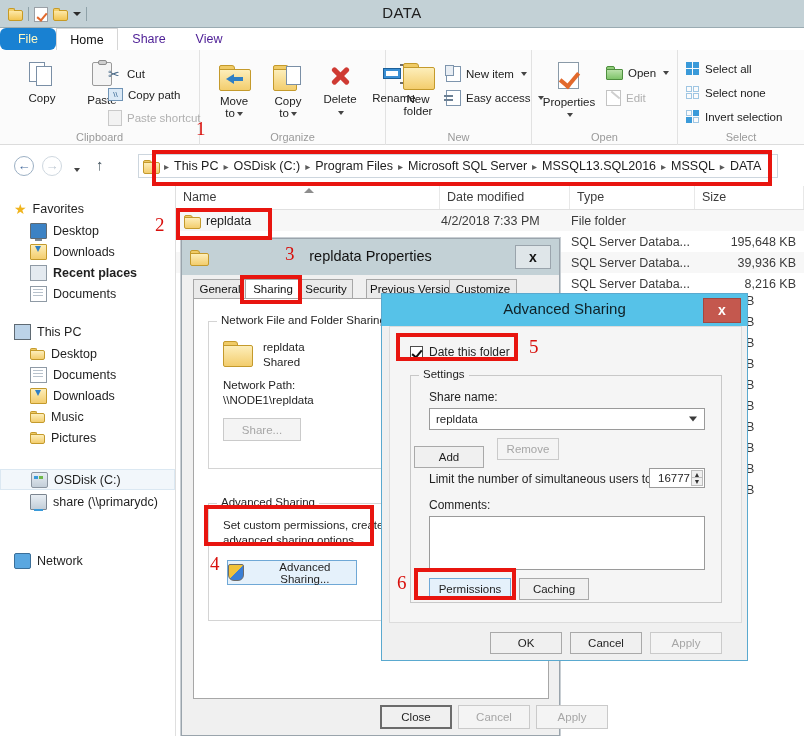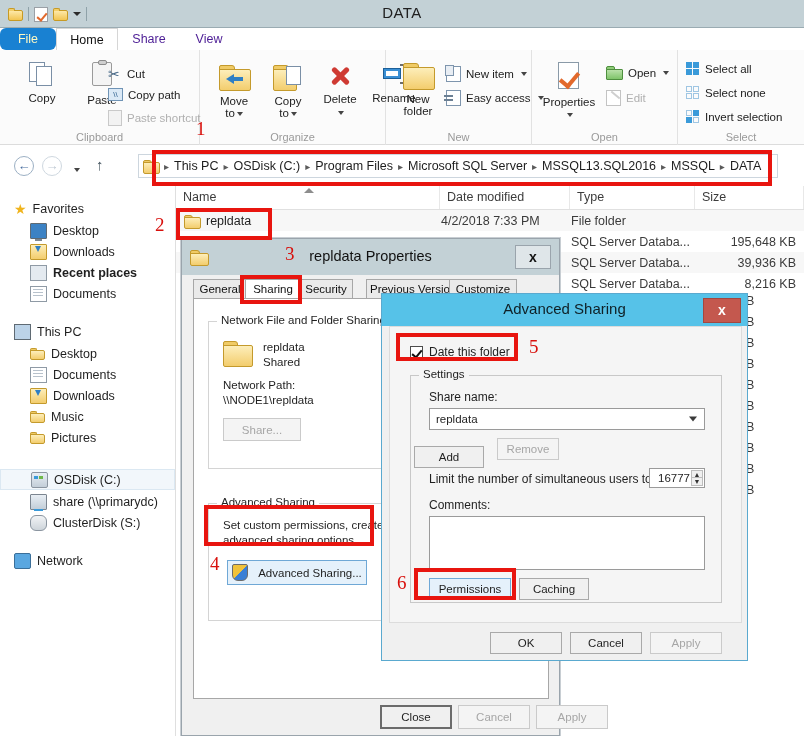--- a/index.html
+++ b/index.html
@@ -508,24 +508,20 @@
       <span>Pictures</span>
     </div>
     <div class="navrow ind sel" style="top:283px;">
       <span class="mini drive-m"></span>
       <span>OSDisk (C:)</span>
     </div>
     <div class="navrow ind" style="top:305px;">
       <span class="mini share-m"></span>
       <span>share (\\primarydc)</span>
     </div>
-    <div class="navrow ind" style="top:326px;">
-      <span class="mini clus-m"></span>
-      <span>ClusterDisk (S:)</span>
-    </div>
 
     <div class="navrow" style="top:364px;">
       <span class="mini net-m"></span>
       <span>Network</span>
     </div>
   </div>
 
   <div class="splitter"></div>
 
   <div class="listpane">
@@ -617,21 +613,21 @@
         <div class="dlgtext" style="left:54px;top:33px;">Shared</div>
         <div class="dlgtext" style="left:14px;top:56px;">Network Path:</div>
         <div class="dlgtext" style="left:14px;top:71px;">\\NODE1\repldata</div>
         <div class="btn dis" style="left:14px;top:96px;width:78px;height:23px;">Share...</div>
       </div>
 
       <div class="gbox" style="left:14px;top:204px;width:326px;height:118px;">
         <span class="gbox-lbl">Advanced Sharing</span>
         <div class="dlgtext" style="left:14px;top:14px;">Set custom permissions, create mu</div>
         <div class="dlgtext" style="left:14px;top:29px;">advanced sharing options.</div>
-        <div class="btn hl" style="left:18px;top:56px;width:140px;height:25px;gap:10px;">
+        <div class="btn hl" style="left:18px;top:56px;width:130px;height:25px;gap:10px;">
           <span class="shield"></span>
           <span>Advanced Sharing...</span>
         </div>
       </div>
     </div>
 
     <div class="btn def" style="left:198px;top:466px;width:72px;height:24px;">Close</div>
     <div class="btn dis" style="left:276px;top:466px;width:72px;height:24px;">Cancel</div>
     <div class="btn dis" style="left:354px;top:466px;width:72px;height:24px;">Apply</div>
   </div>

